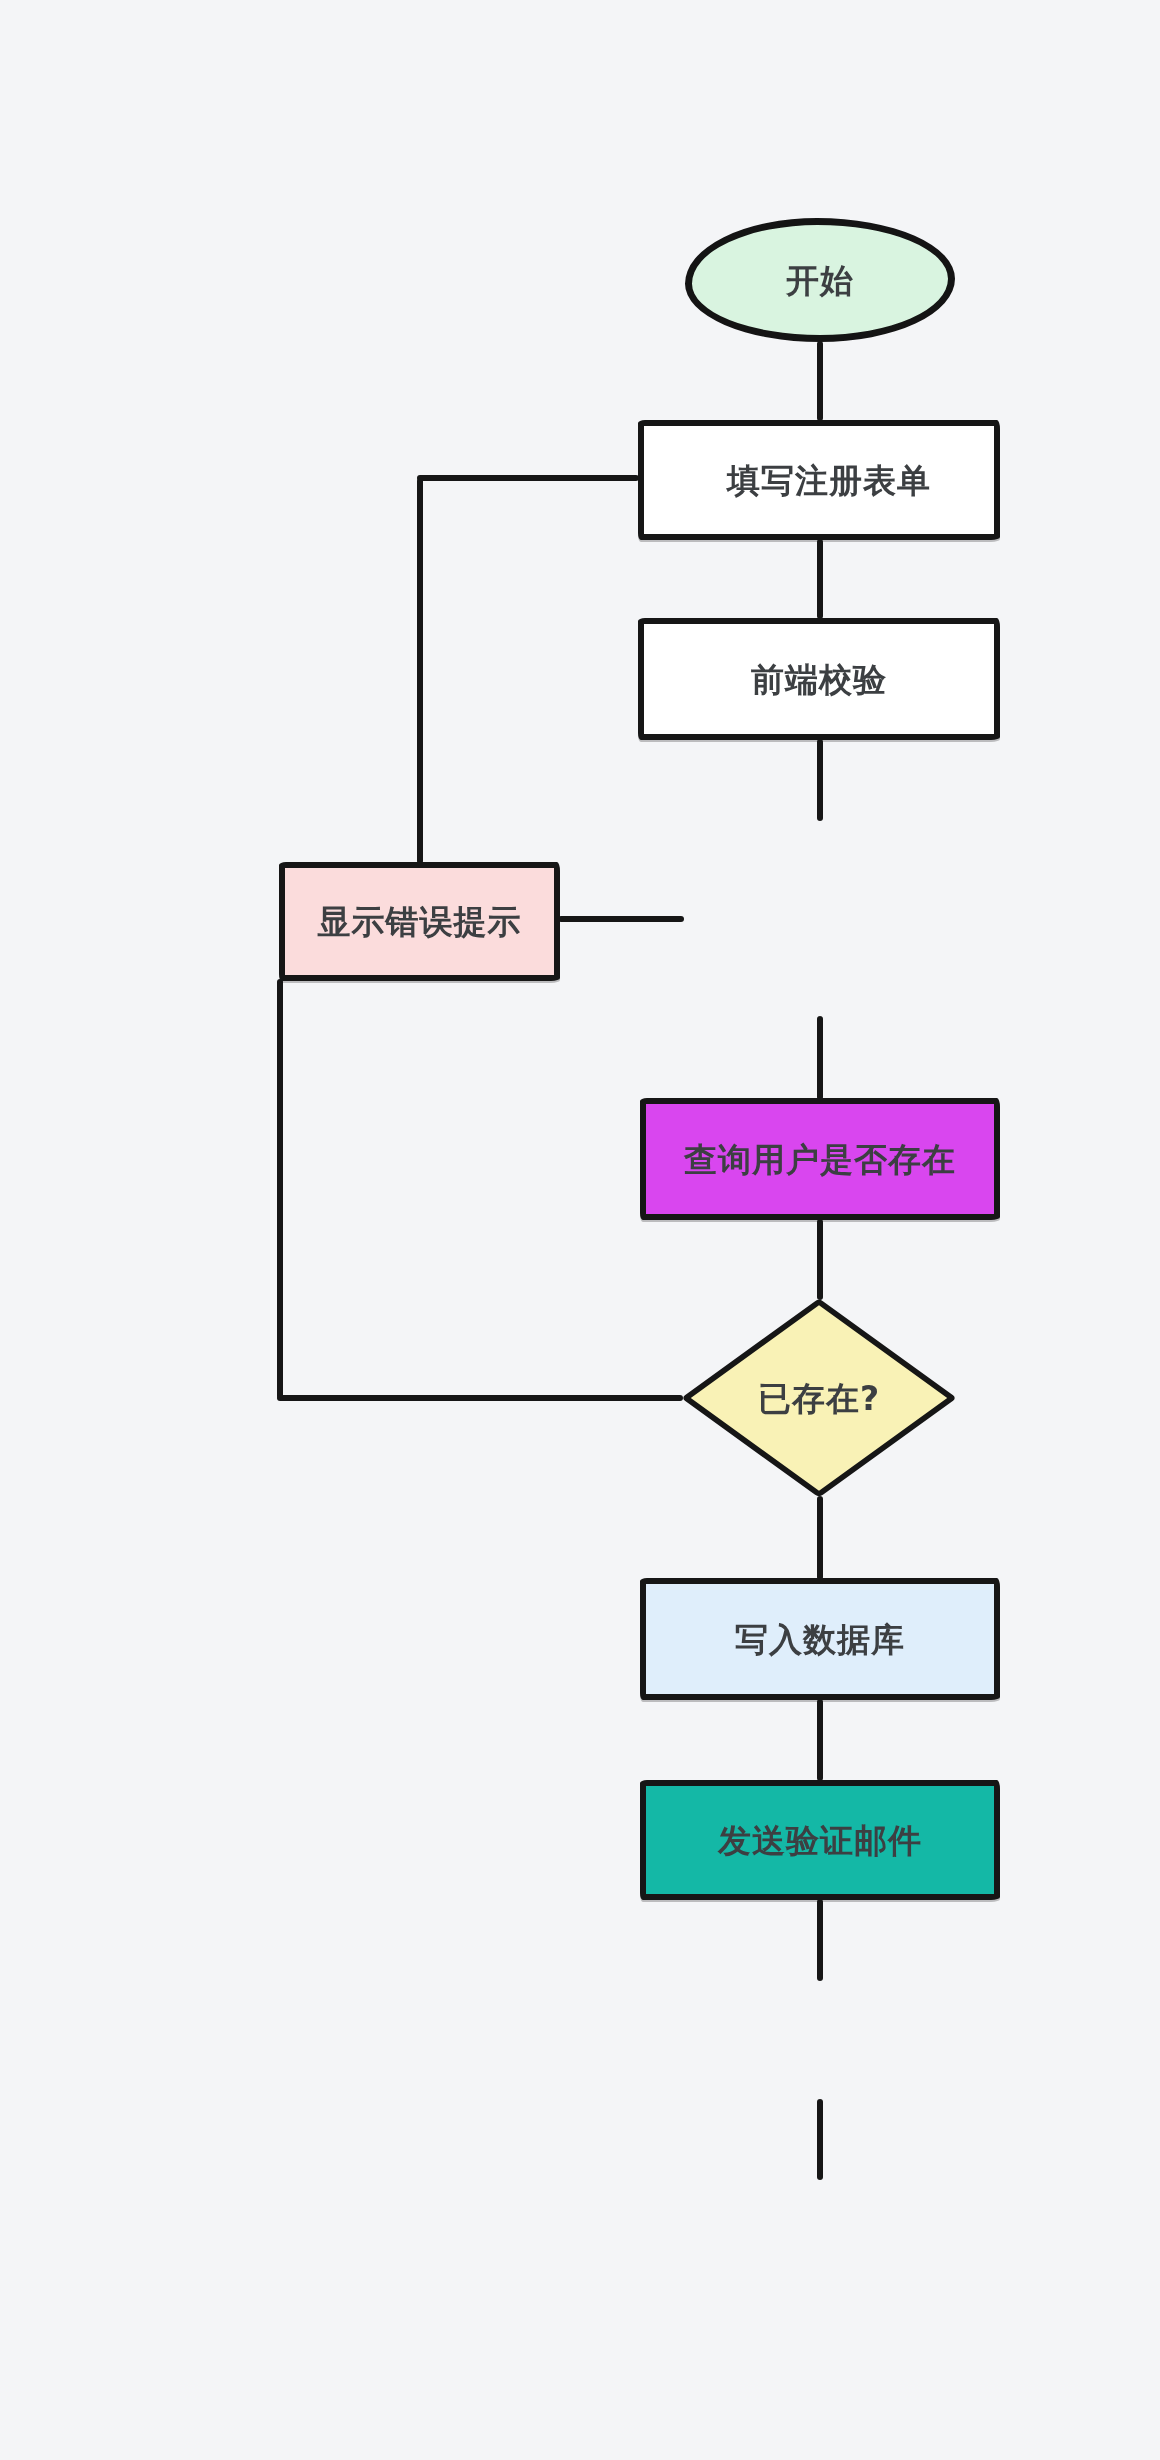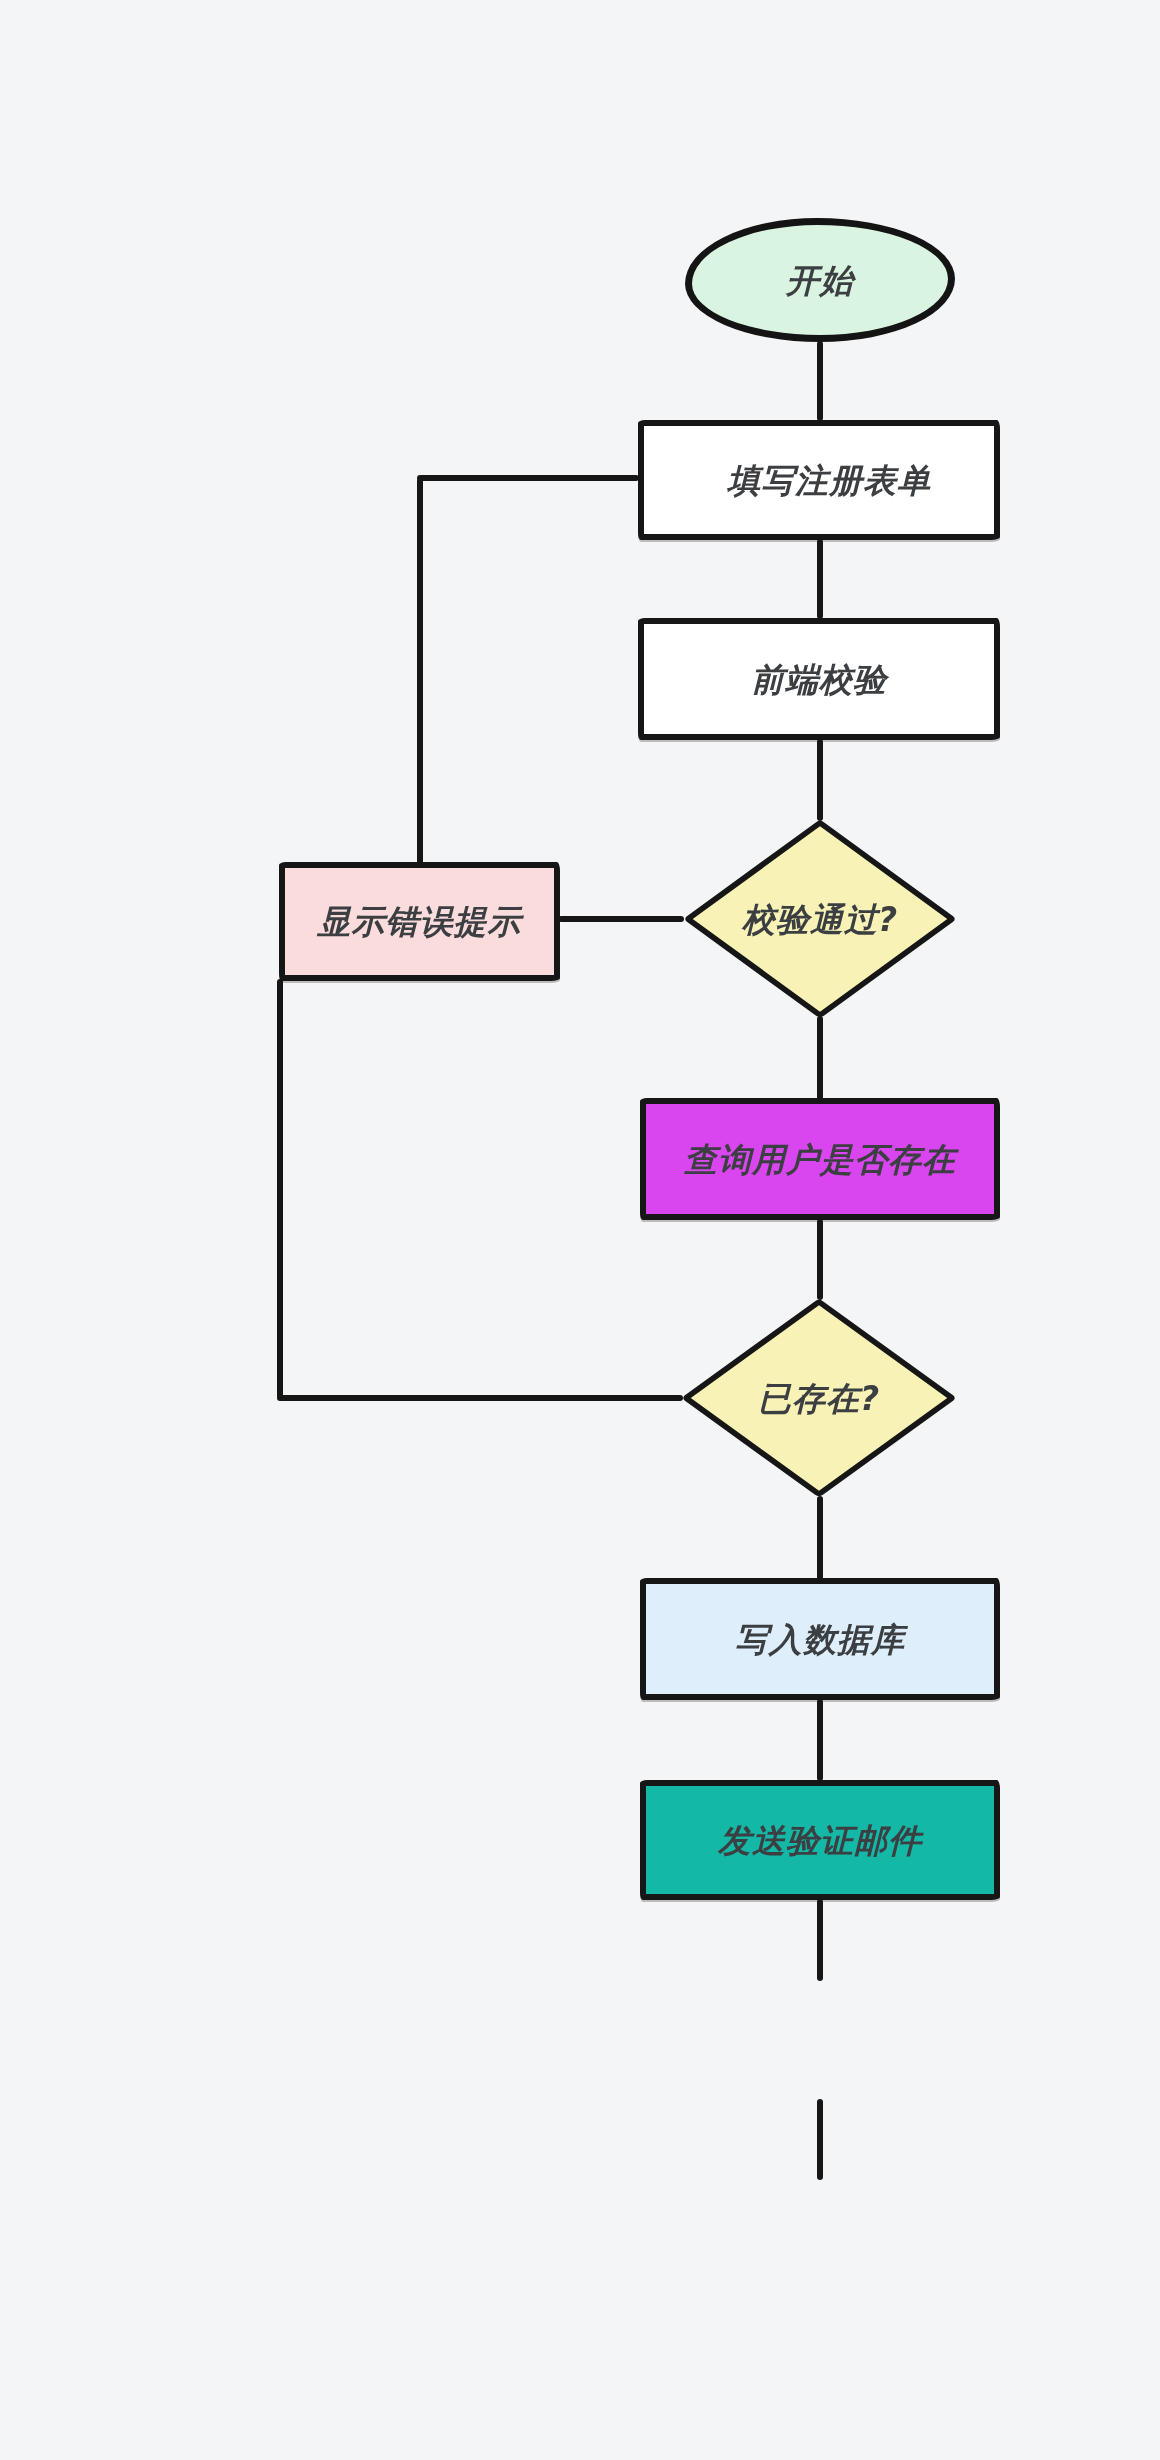--- a/index.html
+++ b/index.html
@@ -5,21 +5,20 @@
   html,body{margin:0;padding:0;}
   body{
     width:1160px;height:2460px;
     font-family:"DejaVu Sans",sans-serif;
     overflow:hidden;
   }
   .canvas{
     position:relative;
     width:1160px;height:2460px;
     background:#f4f5f7;
-    font-style:italic;
   }
   
   .edge{
     position:absolute;
     background:#161616;
     border-radius:3px;
   }
   
   .node{
     position:absolute;
@@ -86,24 +85,20 @@
   </div>
 
   <div class="node rect" style="left: 638px; top: 420px; width: 362px; height: 120px; background-color: rgb(255, 255, 255); padding-left: 20px;">
     <span class="label">填写注册表单</span>
   </div>
 
   <div class="node rect" style="left: 638px; top: 618px; width: 362px; height: 122px; background-color: rgb(255, 255, 255);">
     <span class="label">前端校验</span>
   </div>
 
-  <div class="node diamond d1" style="left:683px;top:819px;width:274px;height:200px">
-    <div class="diamond-shape" style="background-color: rgb(249, 242, 182);"></div>
-    <span class="label">校验通过?</span>
-  </div>
 
   <div class="node rect" style="left: 279px; top: 862px; width: 281px; height: 119px; background-color: rgb(251, 220, 220);">
     <span class="label">显示错误提示</span>
   </div>
 
   <div class="node rect" style="left: 640px; top: 1098px; width: 360px; height: 122px; background-color: #d946ef;">
     <span class="label">查询用户是否存在</span>
   </div>
 
   <div class="node diamond d2" style="left:681px;top:1298px;width:276px;height:200px">

